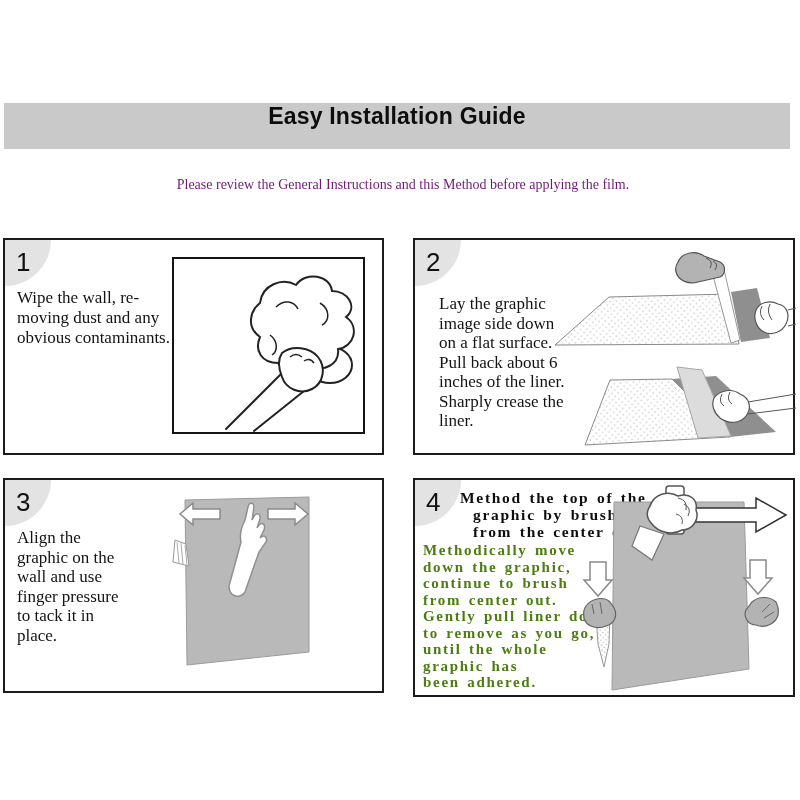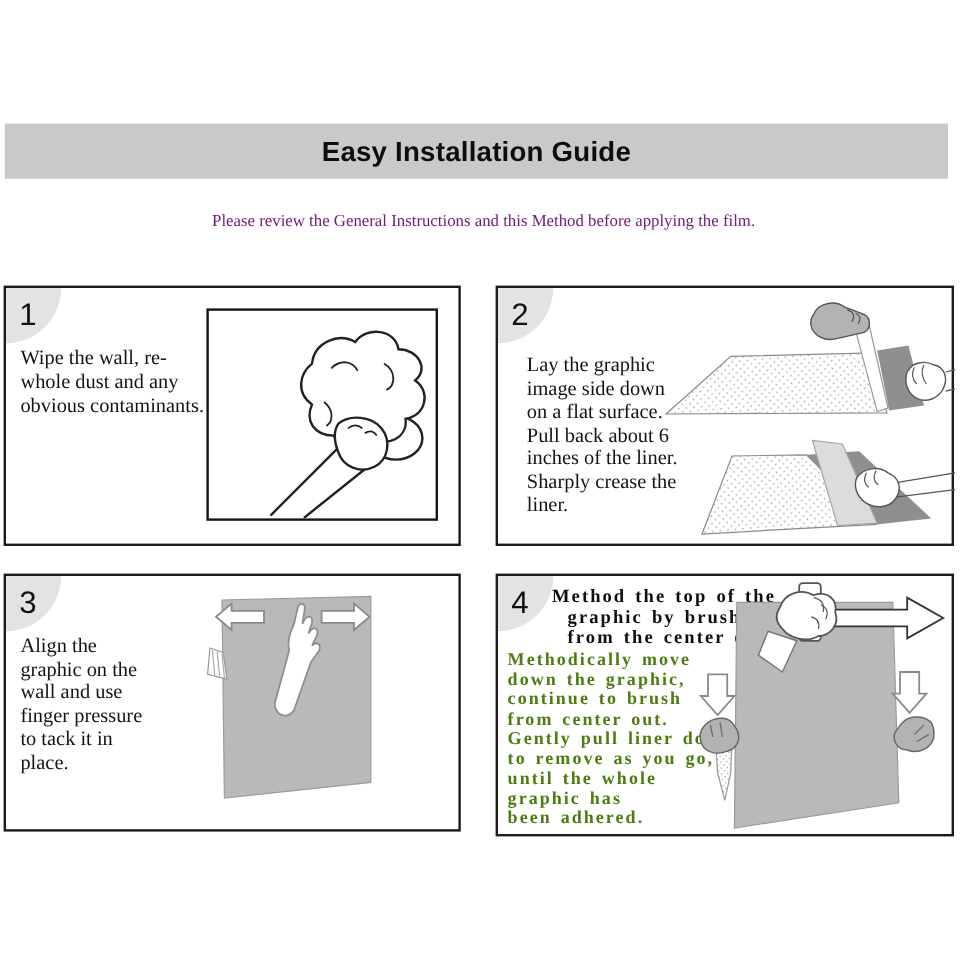--- a/index.html
+++ b/index.html
@@ -3,21 +3,21 @@
 <meta charset="utf-8">
 <style>
   html,body { margin:0; padding:0; background:#ffffff; }
   .page {
     position:relative; width:800px; height:800px; background:#fff;
     font-family:"Liberation Serif", serif; overflow:hidden; color:#141414;
   }
   .title-bar {
     position:absolute; left:4px; top:103px; width:786px; height:46px;
     background:var(--header_bar,#c9c9c9);
-    display:flex; align-items:center; justify-content:center;
+    display:flex; justify-content:center;
   }
   .title-bar h1 {
     margin:0; font-family:"Liberation Sans", sans-serif;
     font-size:23px; font-weight:bold; color:#0d0d0d; letter-spacing:.2px;
   }
   .subtitle {
     position:absolute; top:177px; left:3px; width:100%; margin:0;
     text-align:center; font-size:14px; color:#701a75;
   }
   .panel { position:absolute; border:2px solid var(--panel_border,#1b1b1b); background:#fff; box-sizing:border-box; }
@@ -66,21 +66,21 @@
   <div class="title-bar">
     <h1>Easy Installation Guide</h1>
   </div>
 
   <p class="subtitle">Please review the General Instructions and this Method before applying the film.</p>
 
   <section class="panel p1">
     <div class="corner"></div>
     <div class="step-num">1</div>
     <p class="step-text t1">Wipe the wall, re-
-whole dust and any
+moving dust and any
 obvious contaminants.</p>
     <div class="inner-box">
       <svg class="illus" style="left:0;top:0" width="189" height="173" viewBox="0 0 189 173">
         <g stroke="#222" stroke-width="2" fill="none" stroke-linecap="round">
           <path d="M52,170 L108,114"></path>
           <path d="M80,172 L130,132"></path>
         </g>
         <ellipse cx="156" cy="106" rx="22" ry="18" fill="#fff" stroke="#222" stroke-width="2"></ellipse>
         <path d="M86,44 C88,26 108,18 122,26 C132,12 156,16 158,32 C174,32 184,48 172,58 C186,68 180,88 164,90 C166,106 148,114 136,106 C128,118 110,116 104,104 C88,104 80,92 86,78 C72,68 76,52 86,44 Z" fill="#fff" stroke="#222" stroke-width="2"></path>
         <g stroke="#222" stroke-width="1.5" fill="none">

